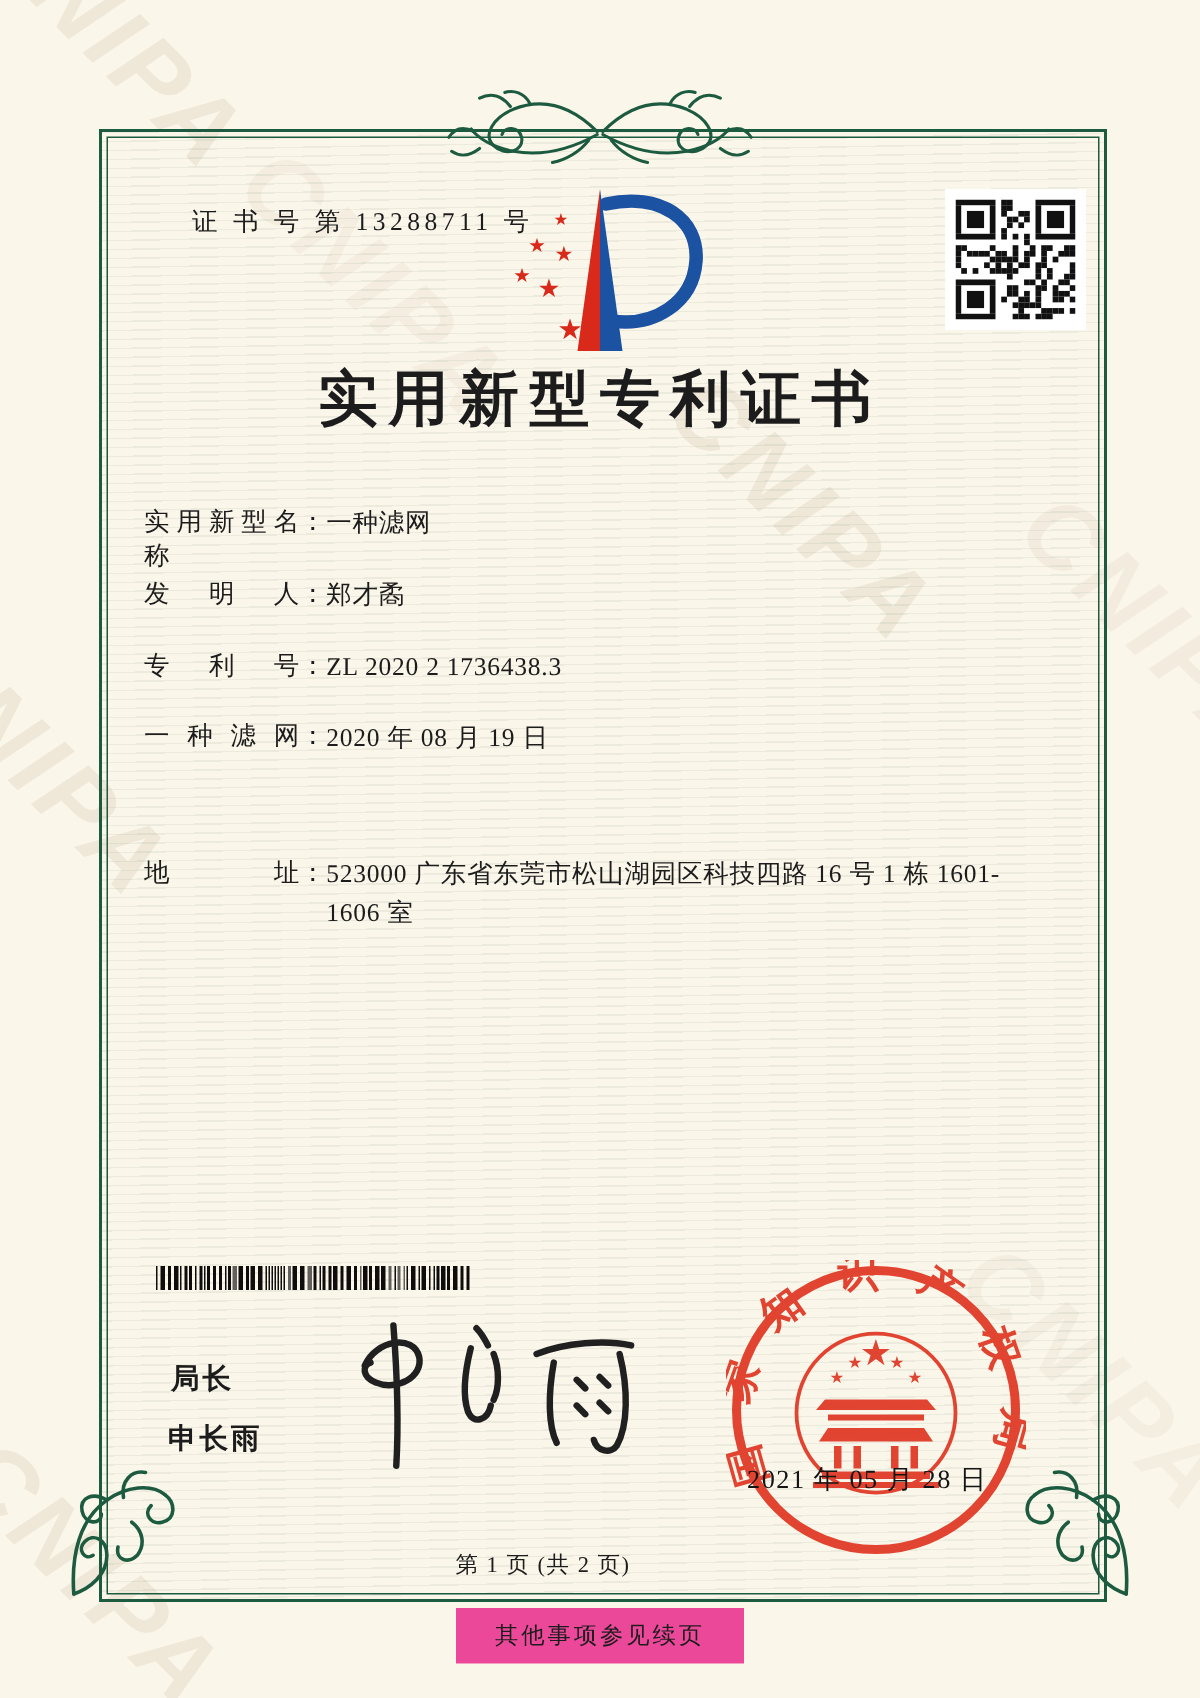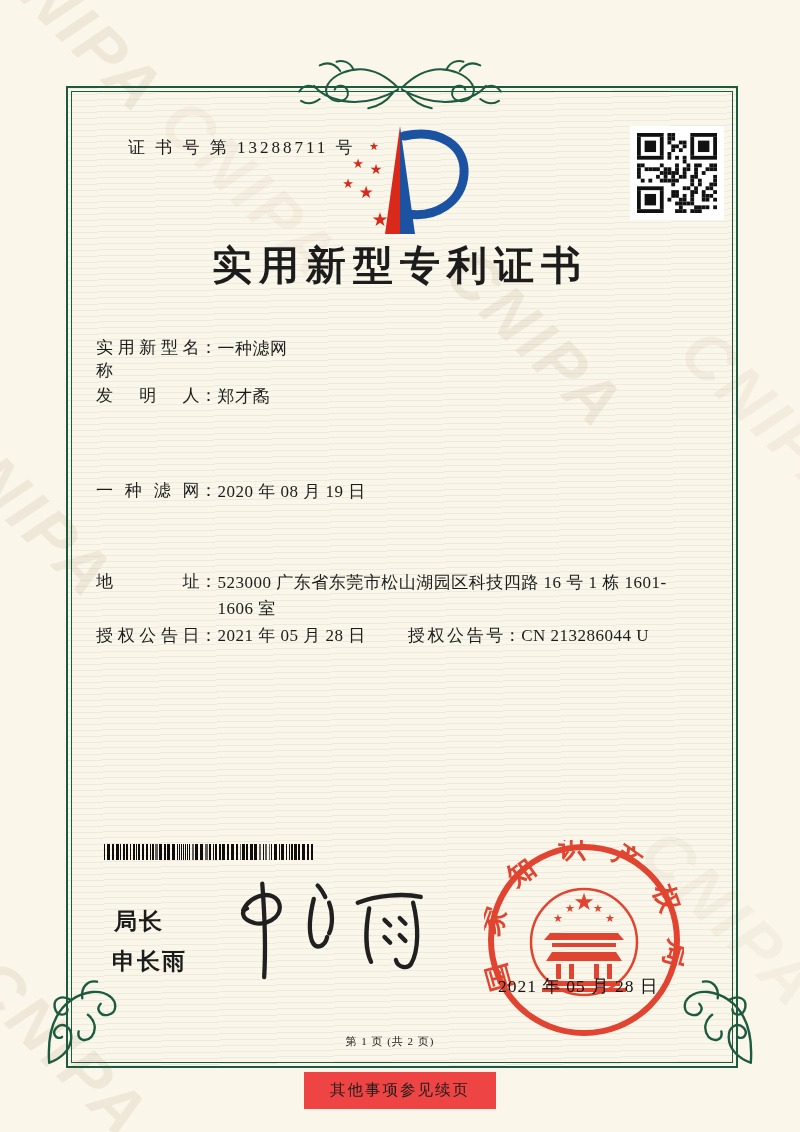--- a/index.html
+++ b/index.html
@@ -41,26 +41,26 @@
   .cert-no{left:96px;top:136px;font-size:17px;letter-spacing:3px;z-index:2;margin-left:32px;}
   .title{left:0;top:238px;width:800px;text-align:center;font-size:40px;font-weight:700;letter-spacing:7px;z-index:2;}
   .frow{left:96px;width:616px;font-size:17px;letter-spacing:.5px;z-index:2;}
   .flabel{display:inline-block;width:104px;text-align:justify;text-align-last:justify;vertical-align:top;}
   .fcolon{display:inline-block;vertical-align:top;}
   .fvalue{display:inline-block;width:484px;vertical-align:top;line-height:1.55;}
   .grant2{margin-left:42px;}
   .grant2 .flabel{width:96px;}
   .paras{left:94px;top:654px;width:616px;font-size:16.5px;line-height:1.7;text-align:justify;z-index:2;}
   .paras p{margin:0;text-indent:2em;}
-  .signer{left:114px;font-size:23px;font-weight:700;z-index:2;
+  .signer{left:114px;font-size:19px;font-weight:700;z-index:2;
     font-family:"Liberation Sans","DejaVu Sans",sans-serif;letter-spacing:2px;}
   .seal-date{left:498px;top:974px;font-size:17.5px;letter-spacing:1px;color:#141414;z-index:4;}
-  .page-info{left:0;top:1034px;width:724px;text-align:center;font-size:11px;letter-spacing:1px;z-index:2;padding-left:28px;}
+  .page-info{left:0;top:1034px;width:724px;text-align:center;font-size:15px;letter-spacing:1px;z-index:2;}
   .cont-note{left:0;top:1072px;width:800px;text-align:center;z-index:2;}
-  .cont-note span{display:inline-block;background:#ef4444;padding:8px 26px;font-size:15.5px;letter-spacing:2px;}
+  .cont-note span{display:inline-block;background:#ec4899;padding:8px 26px;font-size:15.5px;letter-spacing:2px;}
   .qr-box{left:630px;top:126px;width:94px;height:94px;background:#ffffff;z-index:2;}
   #qr-svg{position:absolute;left:7px;top:7px;}
   .barcode{left:104px;top:844px;z-index:2;}
   .seal-svg{left:484px;top:840px;opacity:.93;z-index:3;}
   .sig-svg{left:226px;top:870px;z-index:3;}
   .logo-svg{left:328px;top:124px;z-index:2;}
   .seal-ring-text{font-family:"Liberation Serif","DejaVu Serif",serif;font-weight:700;font-size:27px;letter-spacing:24px;}
 </style>
 </head>
 <body>
@@ -273,28 +273,28 @@
   </div>
 
   <div class="abs frow" style="top:336px">
     <span class="flabel">实用新型名称</span><span class="fcolon">：</span><span class="fvalue">一种滤网</span>
   </div>
 
   <div class="abs title">实用新型专利证书</div>
   <div class="abs frow" style="top:384px">
     <span class="flabel">发明人</span><span class="fcolon">：</span><span class="fvalue">郑才矞</span>
   </div>
+  <div class="abs frow" style="top:432px">
+    <span class="flabel">专利号</span><span class="fcolon">：</span><span class="fvalue">ZL 2020 2 1736438.3</span>
+  </div>
   <div class="abs frow" style="top:479px">
     <span class="flabel">一种滤网</span><span class="fcolon">：</span><span class="fvalue">2020 年 08 月 19 日</span>
   </div>
   <div class="abs frow" style="top:570px">
     <span class="flabel">地址</span><span class="fcolon">：</span><span class="fvalue">523000 广东省东莞市松山湖园区科技四路 16 号 1 栋 1601-1606 室</span>
-  </div>
-  <div class="abs frow" style="top:624px">
-    <span><span class="flabel">授权公告日</span><span class="fcolon">：</span><span>2021 年 05 月 28 日</span></span><span class="grant2"><span class="flabel">授权公告号</span><span class="fcolon">：</span><span>CN 213286044 U</span></span>
   </div>
 
 
   <svg class="abs barcode" id="barcode-svg" width="212" height="16">
       <rect x="0" y="0" width="1" height="16" fill="#0e0d0b"></rect>
       <rect x="3" y="0" width="3" height="16" fill="#0e0d0b"></rect>
       <rect x="8" y="0" width="2" height="16" fill="#0e0d0b"></rect>
       <rect x="12" y="0" width="3" height="16" fill="#0e0d0b"></rect>
       <rect x="16" y="0" width="1" height="16" fill="#0e0d0b"></rect>
       <rect x="19" y="0" width="2" height="16" fill="#0e0d0b"></rect>

